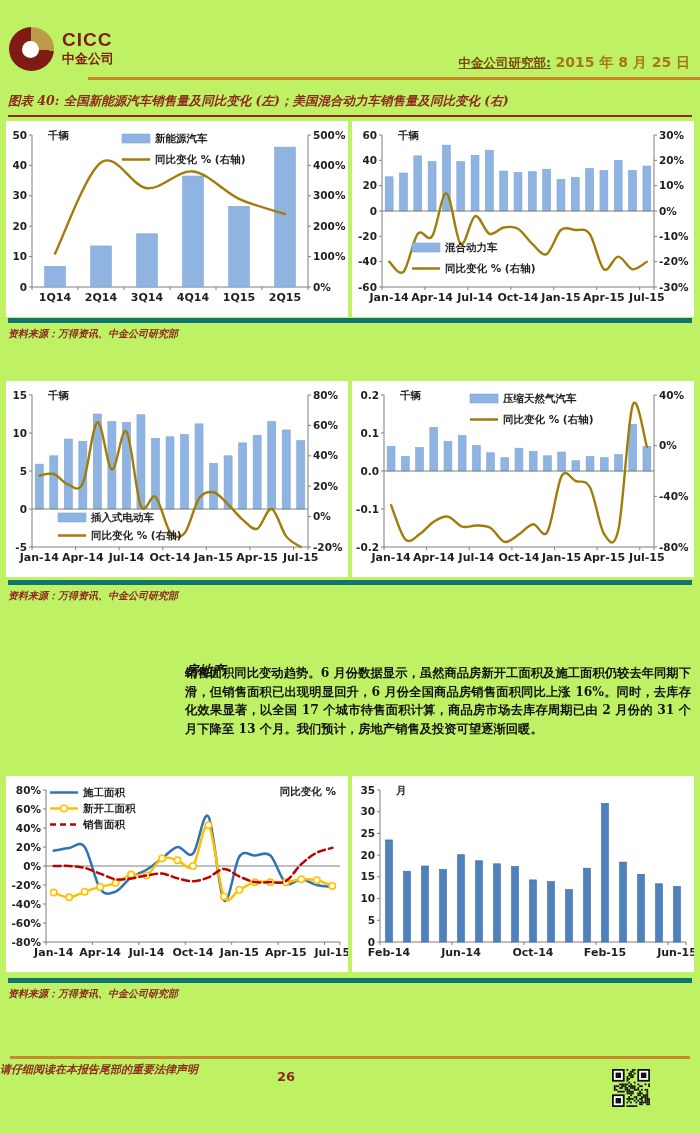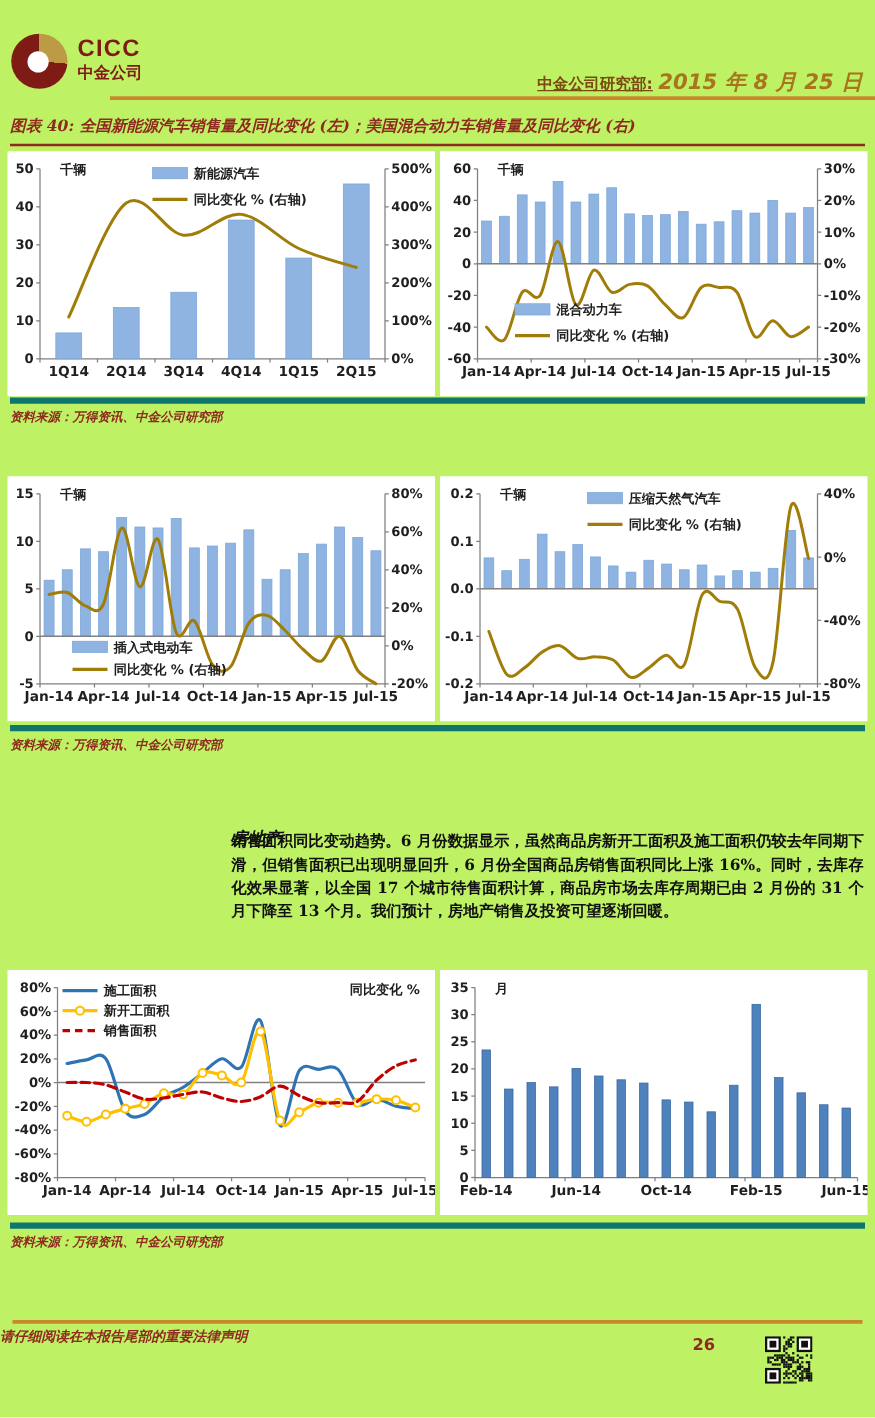--- a/index.html
+++ b/index.html
@@ -8,39 +8,39 @@
   
   .logo-mark{position:absolute;left:9px;top:27px;width:45px;height:44px;border-radius:50%;
      background:conic-gradient(#BD9A45 0deg 95deg,#7E1B15 95deg 360deg);}
   .logo-mark::after{content:"";position:absolute;left:13px;top:14px;width:17px;height:17px;
      border-radius:50%;background:#fff;}
   .logo-text{position:absolute;left:62px;top:30px;color:#7E1B15;}
   .logo-cicc{font:700 19px/1 "Liberation Sans",sans-serif;letter-spacing:1px;}
   .logo-cn{font:700 13px/1 "DejaVu Sans",sans-serif;margin-top:3px;}
   .header-right{position:absolute;right:10px;top:54px;font-weight:700;font-size:12.5px;}
   .dept{color:#7B4A10;text-decoration:underline;}
-  .hdate{color:#A8751C;font-size:17px;font-style:italic;}
+  .hdate{color:#A8751C;font-size:14px;}
   .header-rule{position:absolute;left:88px;right:0;top:77px;height:3px;background:#C8882C;}
   
   .fig-title{position:absolute;left:8px;width:684px;color:#8F2A21;
      font:italic 700 12.5px "DejaVu Serif",serif;border-bottom:2px solid #8F2A21;padding-bottom:5px;}
   .source{position:absolute;left:8px;width:684px;color:#8F2A21;border-top:5px solid #0f766e;
      padding-top:4px;font:italic 700 10px "DejaVu Serif",serif;}
   .chart{position:absolute;background:#fff;}
   
   .sec-heading{position:absolute;left:185px;top:662px;color:#111;
      font:italic 700 13.5px "DejaVu Serif",serif;}
   .sec-para{position:absolute;left:185px;top:664px;width:506px;color:#111;text-align:justify;
      font:600 12.3px/18.6px "DejaVu Serif",serif;}
   .sec-para b{font-weight:800;}
   
   .footer-rule{position:absolute;left:10px;top:1056px;width:680px;height:3px;background:#C8882C;}
   .disclaimer{position:absolute;left:0;top:1062px;width:700px;text-align:left;color:#8F2A21;
      font:italic 700 11px "DejaVu Serif",serif;}
-  .pagenum{position:absolute;left:0;top:1069px;width:572px;text-align:right;color:#8F2A21;
+  .pagenum{position:absolute;left:0;top:1069px;width:572px;text-align:center;color:#8F2A21;
      font:700 13px "DejaVu Sans",sans-serif;}
   .qr{position:absolute;left:612px;top:1069px;width:38px;height:38px;}
 </style>
 </head>
 <body>
 
 <div class="page">
 
   <div class="logo-mark"></div>
   <div class="logo-text">

